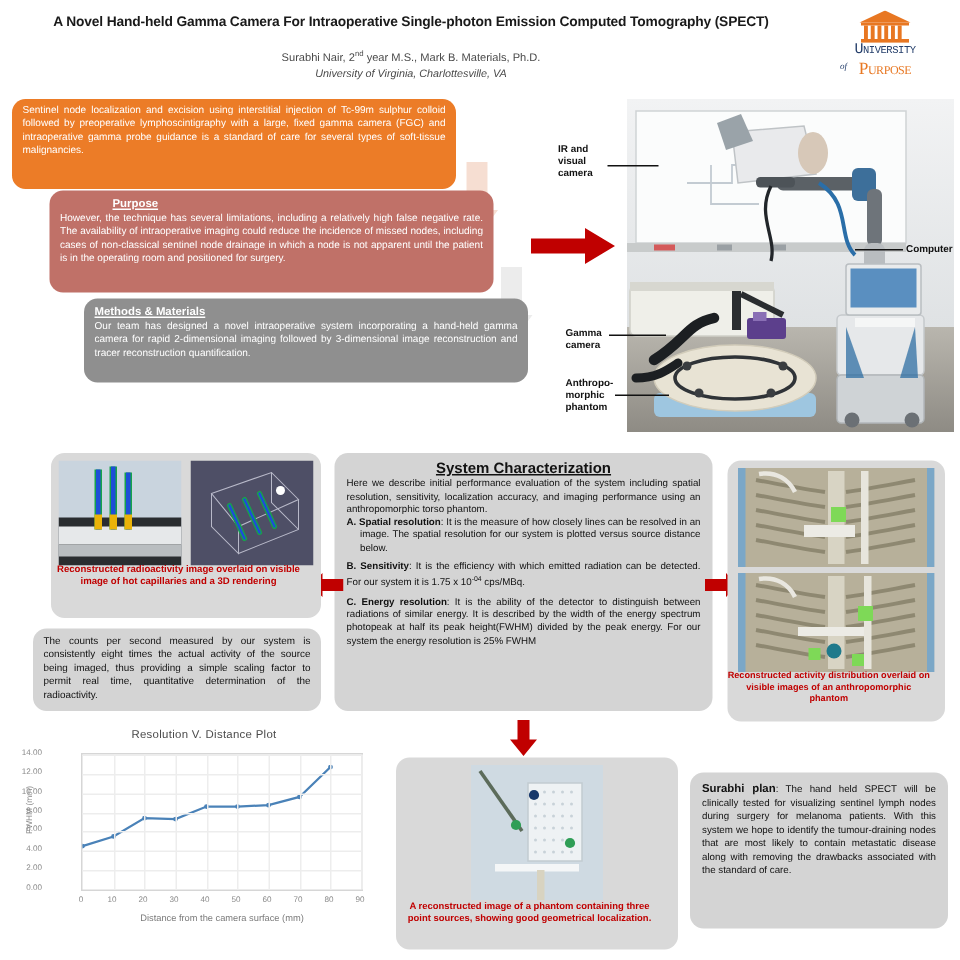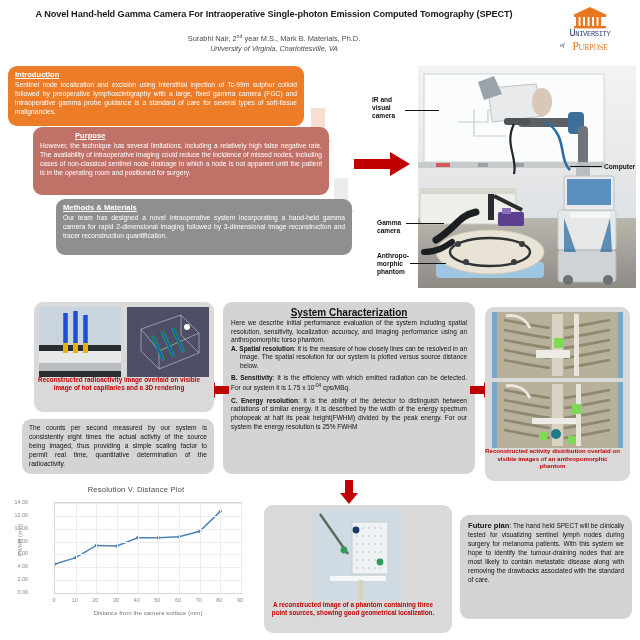--- a/index.html
+++ b/index.html
@@ -189,21 +189,20 @@
         <rect x="28.5" y="10" width="2.6" height="9" fill="#e87722"></rect>
         <rect x="4" y="19" width="32" height="2.4" fill="#e87722"></rect>
       </svg>
       <div class="uva-text1">University</div>
       <div class="uva-of">of</div>
       <div class="uva-text2">Purpose</div>
     </div>
   </div>
 
   <div class="box" id="intro">
-    <span class="box-h">Introduction</span>
     <div class="box-p">Sentinel node localization and excision using interstitial injection of Tc-99m sulphur colloid followed by preoperative lymphoscintigraphy with a large, fixed gamma camera (FGC) and intraoperative gamma probe guidance is a standard of care for several types of soft-tissue malignancies.</div>
   </div>
 
   <svg class="chev" style="left:303px; top:108px; width:30px; height:52px;" viewBox="0 0 30 52">
     <polygon points="8,0 22,0 22,32 29,32 15,51 1,32 8,32" fill="#f6ded2"></polygon>
   </svg>
 
   <div class="box" id="purpose">
     <span class="box-h">Purpose</span>
     <div class="box-p">However, the technique has several limitations, including a relatively high false negative rate. The availability of intraoperative imaging could reduce the incidence of missed nodes, including cases of non-classical sentinel node drainage in which a node is not apparent until the patient is in the operating room and positioned for surgery.</div>
@@ -531,17 +530,17 @@
         <circle cx="66" cy="52" r="3.4" fill="#2f9e56"></circle>
         <rect x="16" y="66" width="56" height="5" fill="#f4f6f7"></rect>
         <rect x="44" y="70" width="5" height="20" fill="#d8d3c0"></rect>
       </svg>
     </div>
     <div class="ptcap">A reconstructed image of a phantom containing three point sources, showing good geometrical localization.</div>
   </div>
 
   <div class="box" id="future">
     <p>
-      <b>Future plan</b><span>: The hand held SPECT will be clinically tested for visualizing sentinel lymph nodes during surgery for melanoma patients. With this system we hope to identify the tumour-draining nodes that are most likely to contain metastatic disease along with removing the drawbacks associated with the standard of care.</span>
+      <b>Surabhi plan</b><span>: The hand held SPECT will be clinically tested for visualizing sentinel lymph nodes during surgery for melanoma patients. With this system we hope to identify the tumour-draining nodes that are most likely to contain metastatic disease along with removing the drawbacks associated with the standard of care.</span>
     </p>
   </div>
 
 </div>
 
 </body></html>

